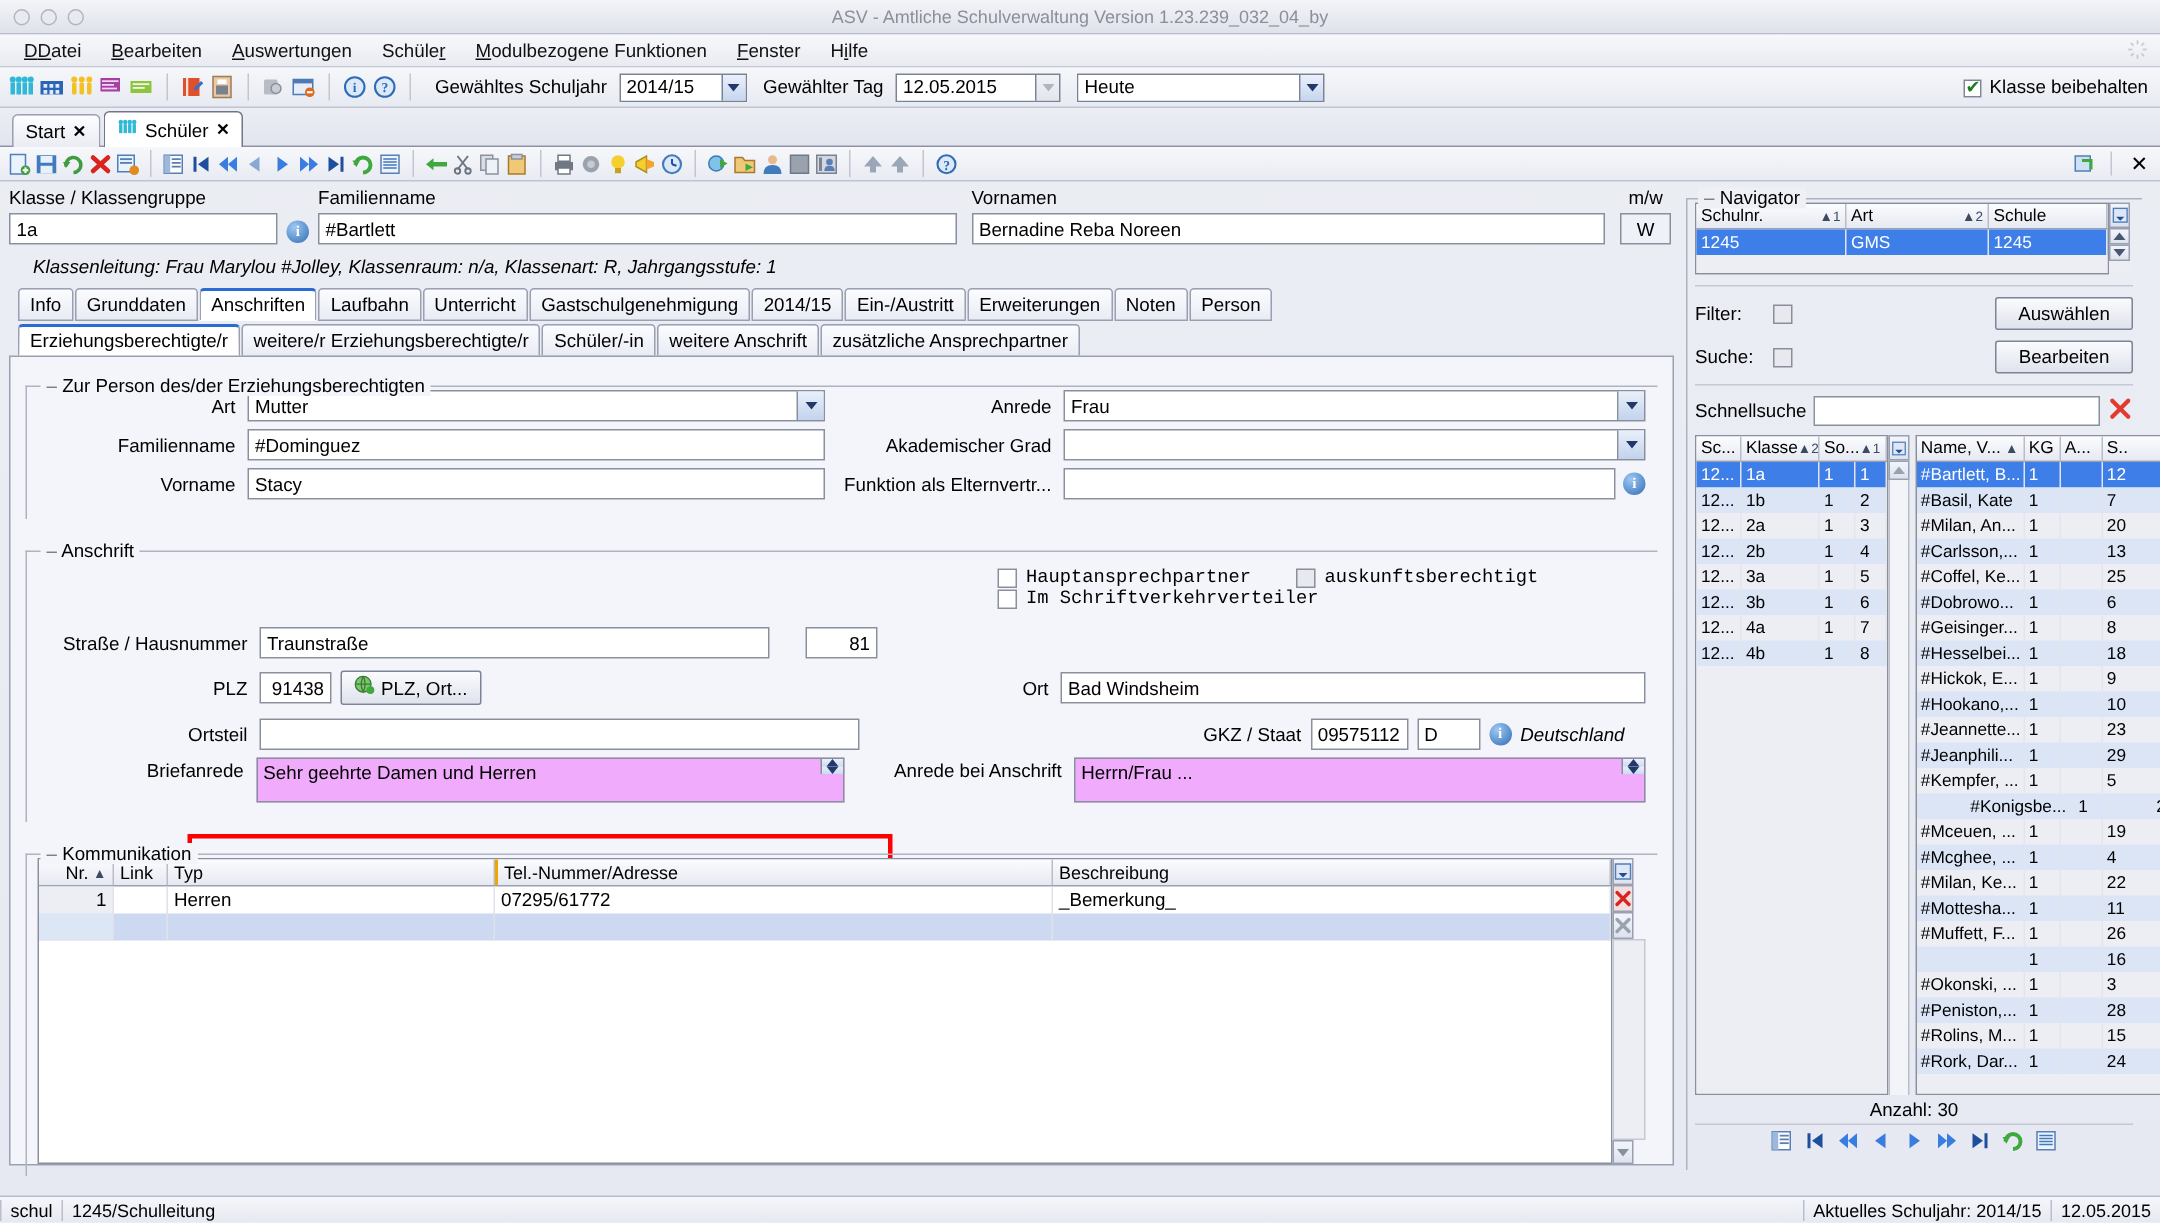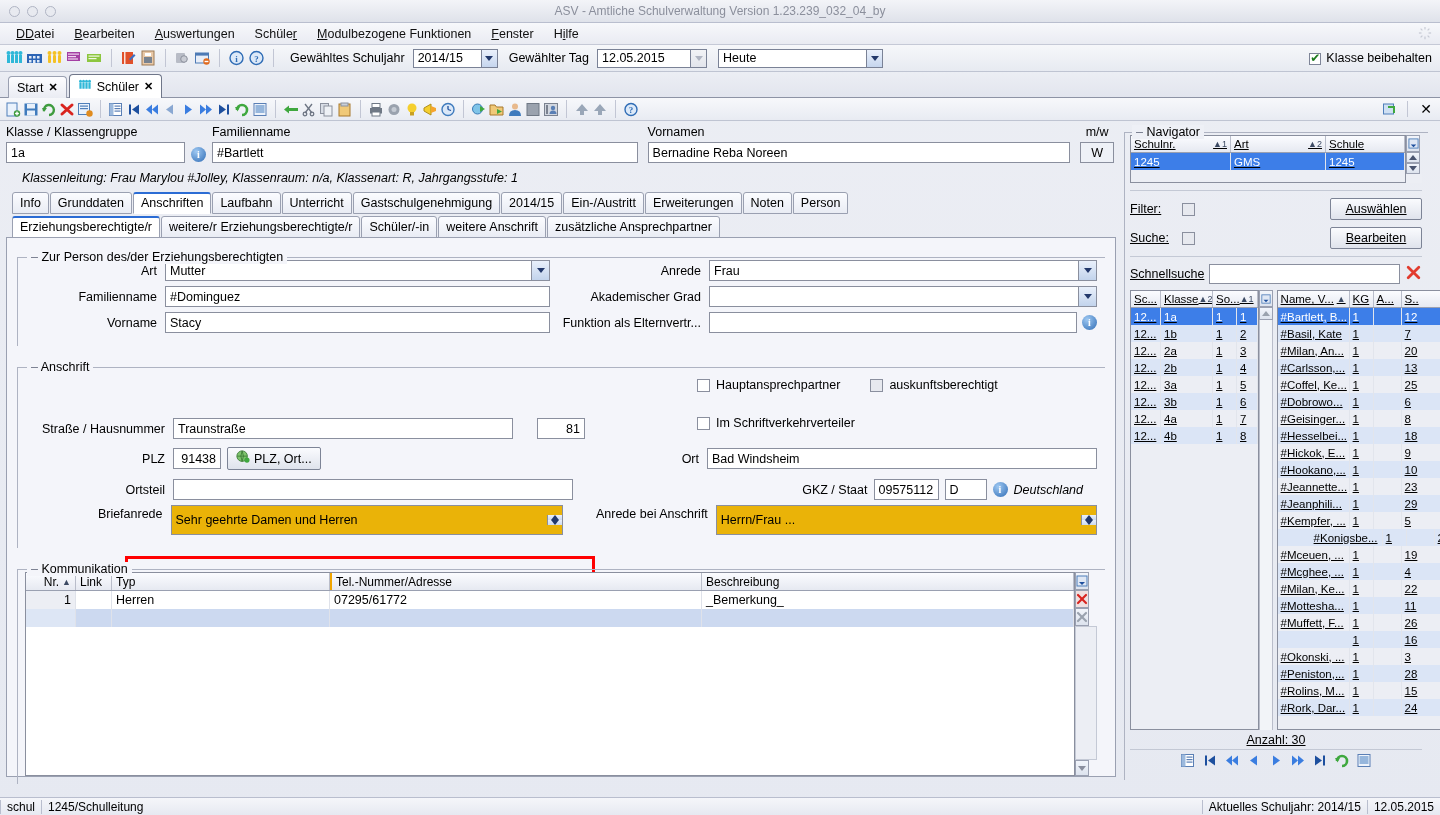--- a/index.html
+++ b/index.html
@@ -198,42 +198,42 @@
     background: linear-gradient(#fafbfe,#dfe3ec);
     padding: 2px 8px; font-size: 12.5px; border-radius: 2px;
     display: inline-flex; align-items: center; gap: 4px;
   }
 
   .redbox {
     position: absolute; border: 3px solid #ff0000; pointer-events: none;
   }
 
   .ta {
-    border: 1px solid #8a8f9e; background: #eab308; height: 30px;
-    display: flex; align-items: center;
+    border: 1px solid #8a8f9e; background: #f0abfc; height: 30px;
+    display: flex; align-items: flex-start;
   }
   .ta .tav { flex: 1; padding: 2px 4px; font-size: 12.5px; }
   .ta .spin { width: 15px; border-left: 1px solid #8a8f9e; display: flex; flex-direction: column; }
   .ta .spin div {
     flex: 1; background: linear-gradient(#eaf0fb,#ccdaf0); display: flex;
     align-items: center; justify-content: center;
   }
   .arrow-up { width:0;height:0;border-left:4px solid transparent;border-right:4px solid transparent;border-bottom:5px solid #22386b; }
 
   
   .ktable { border: 1px solid #8a8f9e; background: #fff; }
   .khead { display: flex; background: linear-gradient(#fbfcff,#e6e9f1); border-bottom: 1px solid #9aa0b1; height: 18px; font-size: 12px; }
   .khead > div { border-right: 1px solid #b9bdca; padding: 1px 4px; display: flex; align-items: center; }
   .krow { display: flex; height: 18px; font-size: 12.5px; }
   .krow > div { border-right: 1px solid #dfe2ea; padding: 1px 4px; display: flex; align-items: center; }
   .krow.alt { background: #ccd9f0; }
 
   
   .nav-pane {
-    width: 312px; padding: 4px 6px 0 2px; text-decoration: underline;
+    width: 312px; padding: 4px 6px 0 2px;
   }
   .ngroup { position: relative; padding: 10px 6px 6px 6px; }
   .ngroup::before { content:""; position:absolute; left:0; right:0; top:7px; height:1px; background:#aeb3c2; }
   .ngroup::after { content:""; position:absolute; left:0; top:7px; bottom:0; width:1px; background:#aeb3c2; }
   .ngroup > .gtitle { position:absolute; top:0; left:8px; background:#eef0f6; padding:0 4px; font-size:12.5px; z-index:2;}
   .ngroup > .gtitle::before { content:"– "; color:#6b7183; }
 
   .ntable { border: 1px solid #8a8f9e; background: #fff; }
   .nhead { display:flex; background: linear-gradient(#fbfcff,#e6e9f1); height:17px; font-size:11.5px; border-bottom:1px solid #9aa0b1;}
   .nhead > div { border-right: 1px solid #b9bdca; padding: 0 3px; display:flex; align-items:center; overflow:hidden; white-space:nowrap;}
@@ -706,32 +706,32 @@
                 <div class="txt" style="width:368px"></div>
                 <span class="info-dot" style="margin-left:5px">i</span>
               </div>
             </div>
           </div>
         </div>
 
         <div class="group" style="margin-top:14px">
           <div class="gtitle">Anschrift</div>
 
-          <div style="position:absolute; left:680px; top:18px;">
+          <div style="position:absolute; left:648px; top:18px;font-family:Liberation Mono, monospace;">
             <div style="display:flex; gap:30px;">
               <div class="chkrow">
                 <span class="chk2"></span>
                 <span>Hauptansprechpartner</span>
               </div>
               <div class="chkrow">
                 <span class="chk2 grey"></span>
                 <span>auskunftsberechtigt</span>
               </div>
             </div>
-            <div class="chkrow" style="margin-top:24px">
+            <div class="chkrow" style="margin-top:0">
               <span class="chk2"></span>
               <span>Im Schriftverkehrverteiler</span>
             </div>
           </div>
 
           <div style="height:48px"></div>
 
           <div class="grow">
             <div class="glabel" style="width:148px">Straße / Hausnummer</div>
             <div class="txt" style="width:340px">Traunstraße</div>

